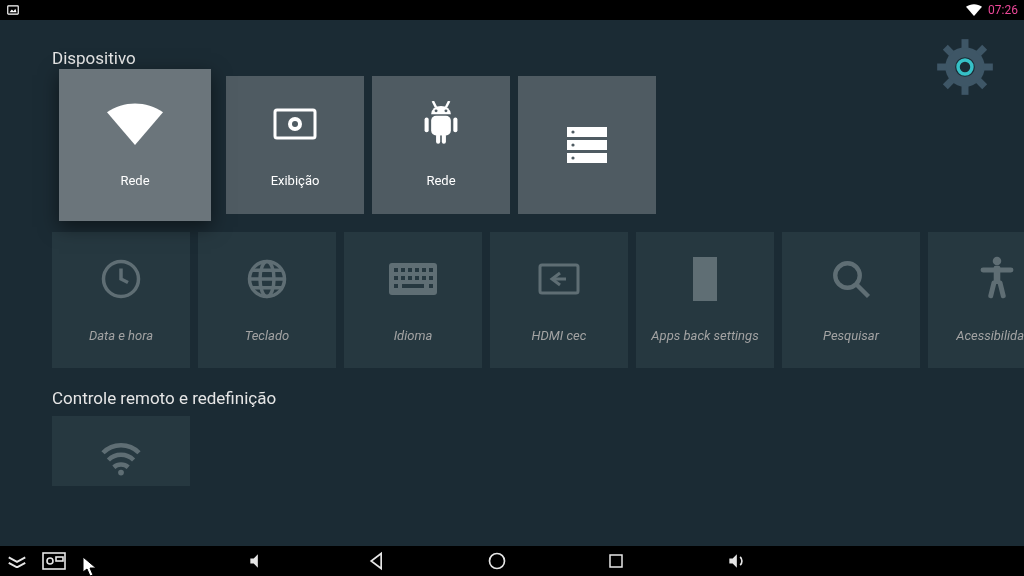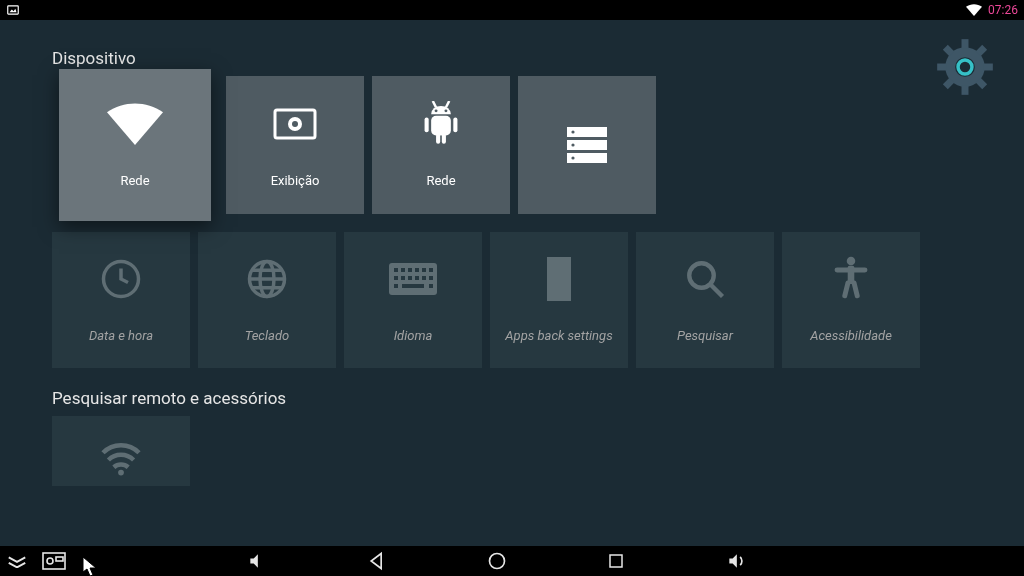--- a/index.html
+++ b/index.html
@@ -275,20 +275,30 @@
                 <rect x="41" y="14" width="4" height="4"></rect>
               <rect x="6" y="22" width="4" height="4"></rect>
                 <rect x="14" y="22" width="22" height="4"></rect>
                 <rect x="41" y="22" width="4" height="4"></rect>
             </g>
           </svg>
         </div>
         <div class="tile-label">Idioma</div>
       </div>
 
+      <div class="tile dim">
+        <div class="iconwrap">
+          <svg width="46" height="40" viewBox="0 0 46 40" fill="none" stroke="#5f6e74" stroke-width="3">
+              <rect x="4" y="6" width="38" height="28" rx="2"></rect>
+              <polyline points="24,14 16,20 24,26" fill="none"></polyline>
+              <line x1="16" y1="20" x2="30" y2="20"></line>
+            </svg>
+        </div>
+        <div class="tile-label">HDMI cec</div>
+      </div>
 
       <div class="tile dim">
         <div class="iconwrap">
           <svg width="36" height="44" viewBox="0 0 36 44" fill="#5f6e74">
             <rect x="6" y="0" width="24" height="44"></rect>
             <g fill="#263840">
               <rect x="0" y="0" width="5" height="6"></rect>
                 <rect x="0" y="9" width="5" height="6"></rect>
                 <rect x="0" y="18" width="5" height="6"></rect>
                 <rect x="0" y="27" width="5" height="6"></rect>
@@ -324,21 +334,21 @@
               <rect x="12" y="15" width="3" height="11" rx="1.3" transform="rotate(-14 13.5 15)"></rect>
             </svg>
         </div>
         <div class="tile-label">Acessibilidade</div>
       </div>
 
     </div>
   </div>
 
   <div class="section">
-    <div class="section-title">Pesquisar remoto e acessórios</div>
+    <div class="section-title">Controle remoto e redefinição</div>
     <div class="tile-row">
       <div class="tile dim" style="height:70px;overflow:hidden">
         <div class="iconwrap" style="margin-top:18px">
           <svg width="44" height="36" viewBox="0 0 24 20" fill="none" stroke="#5f6e74" stroke-width="2.5">
               <path d="M2 6 a14 14 0 0 1 20 0"></path>
               <path d="M5 10 a10 10 0 0 1 14 0"></path>
               <path d="M8 14 a6 6 0 0 1 8 0"></path>
               <circle cx="12" cy="17" r="1.6" fill="#5f6e74" stroke="none"></circle>
             </svg>
         </div>

